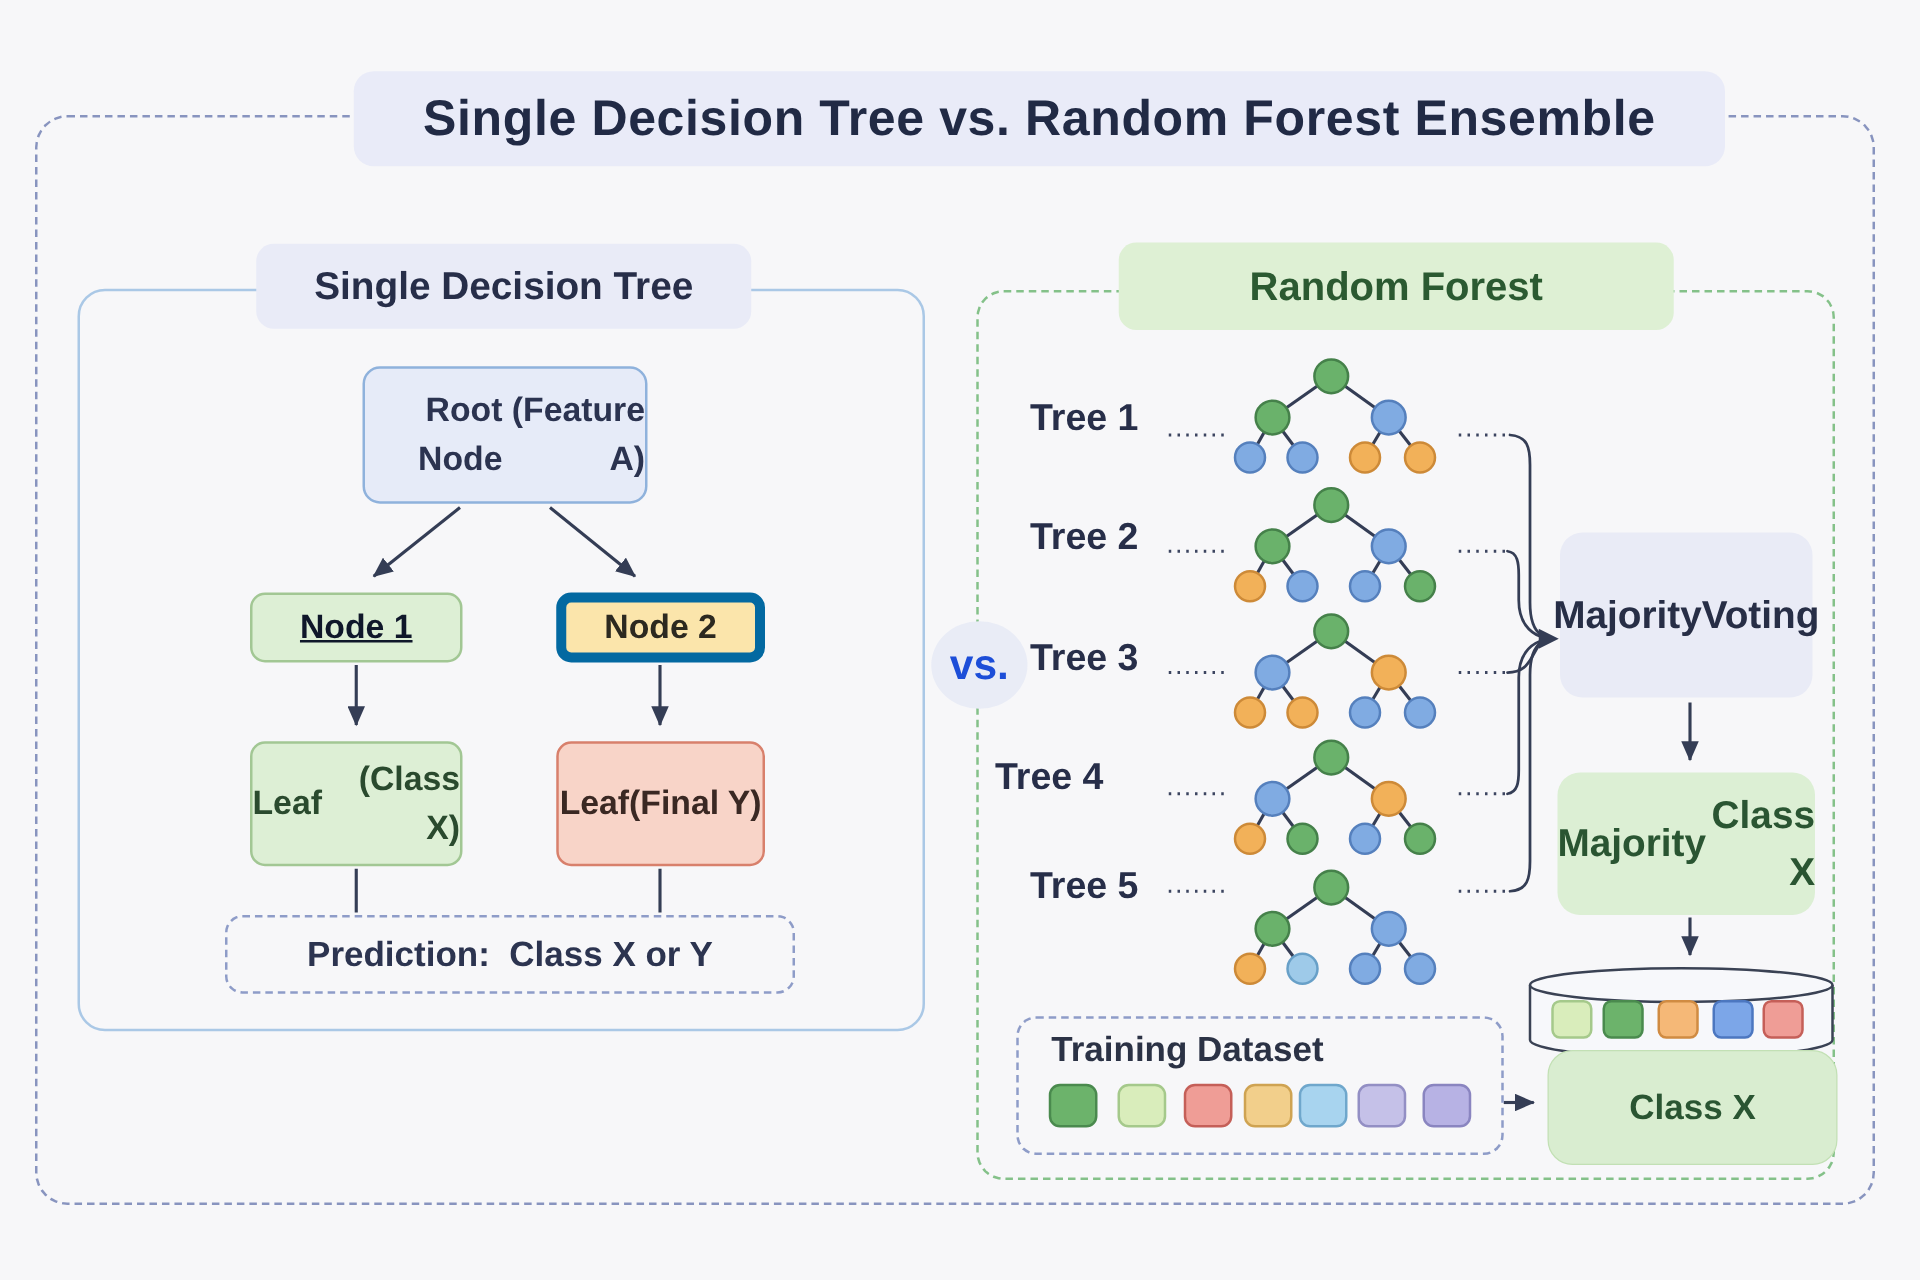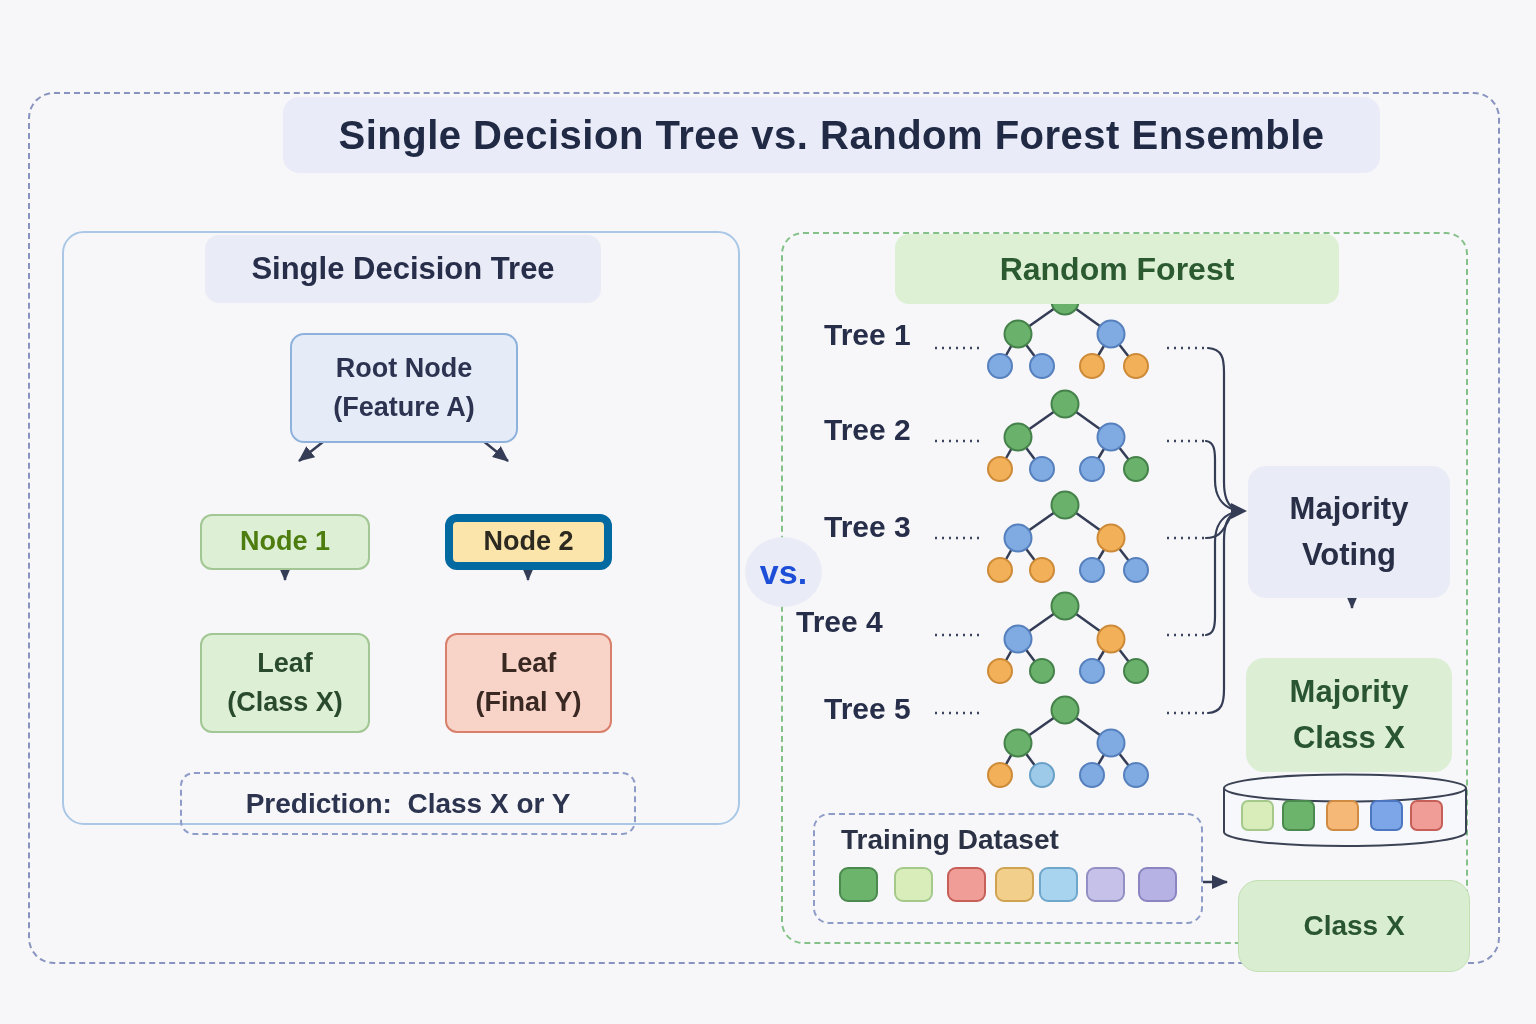--- a/index.html
+++ b/index.html
@@ -3,43 +3,43 @@
 <meta charset="utf-8">
 <style>
   html,body{margin:0;padding:0;background:#e9e9ec;}
   #canvas{
     position:relative;width:1536px;height:1024px;overflow:hidden;
     background:#f7f7f9;
     font-family:"Liberation Sans", sans-serif;
     color:#252d49;
   }
   .abs{position:absolute;box-sizing:border-box;}
-  .center{display:flex;align-items:center;justify-content:center;text-align:right;margin-top:40px;}
-  .col{flex-direction:column;}
+  .center{display:flex;align-items:center;justify-content:center;text-align:right;}
+  .col{flex-direction:row;}
   .z1{z-index:1}.z5{z-index:5}.z10{z-index:10}.z12{z-index:12}
 
   
   .outer-frame{left:28px;top:92px;width:1472px;height:872px;border:2px dashed #8894bf;border-radius:26px;}
   .left-panel{left:62px;top:231px;width:678px;height:594px;border:2px solid #aac8e6;border-radius:22px;}
   .right-panel{left:781px;top:232px;width:687px;height:712px;border:2px dashed #84c189;border-radius:22px;}
 
   
   .title-box{left:283px;top:57px;width:1097px;height:76px;background:#e9ebf8;border-radius:16px;
              font-size:40px;font-weight:700;color:#212a45;letter-spacing:.5px;}
   .left-header{left:205px;top:195px;width:396px;height:68px;background:#e9ebf7;border-radius:14px;
                font-size:31px;font-weight:700;color:#272e49;}
   .right-header{left:895px;top:194px;width:444px;height:70px;background:#def0d4;border-radius:14px;
                 font-size:32px;font-weight:700;color:#2b5a31;}
 
   
   .node-box{border-radius:12px;font-weight:600;line-height:1.45;}
   .root-box{left:290px;top:293px;width:228px;height:110px;background:#e6ebf8;border:2px solid #8fb2dc;
             font-size:27px;color:#2b3350;border-radius:14px;}
   .node1-box{left:200px;top:474px;width:170px;height:56px;background:#ddefd5;border:2px solid #a2c794;
-             font-size:27px;color:#4d7c0f;}
+             font-size:27px;color:#0f172a;text-decoration:underline;}
   .node2-box{left:445px;top:474px;width:167px;height:56px;background:#fbe5ab;border:8px solid #0369a1;
              font-size:27px;color:#2c2920;}
   .leafx-box{left:200px;top:593px;width:170px;height:100px;background:#ddefd5;border:2px solid #a2c794;
              font-size:27px;color:#2a4a2e;}
   .leafy-box{left:445px;top:593px;width:167px;height:100px;background:#f8d4c8;border:2px solid #d8806c;
              font-size:27px;color:#3a2823;}
   .prediction-box{left:180px;top:732px;width:456px;height:63px;border:2px dashed #8e9cc8;border-radius:14px;
                   font-size:28px;font-weight:600;color:#2c3450;white-space:pre;}
 
   .vs-pill{left:745px;top:497px;width:77px;height:70px;background:#e9ecf6;border-radius:50%;

